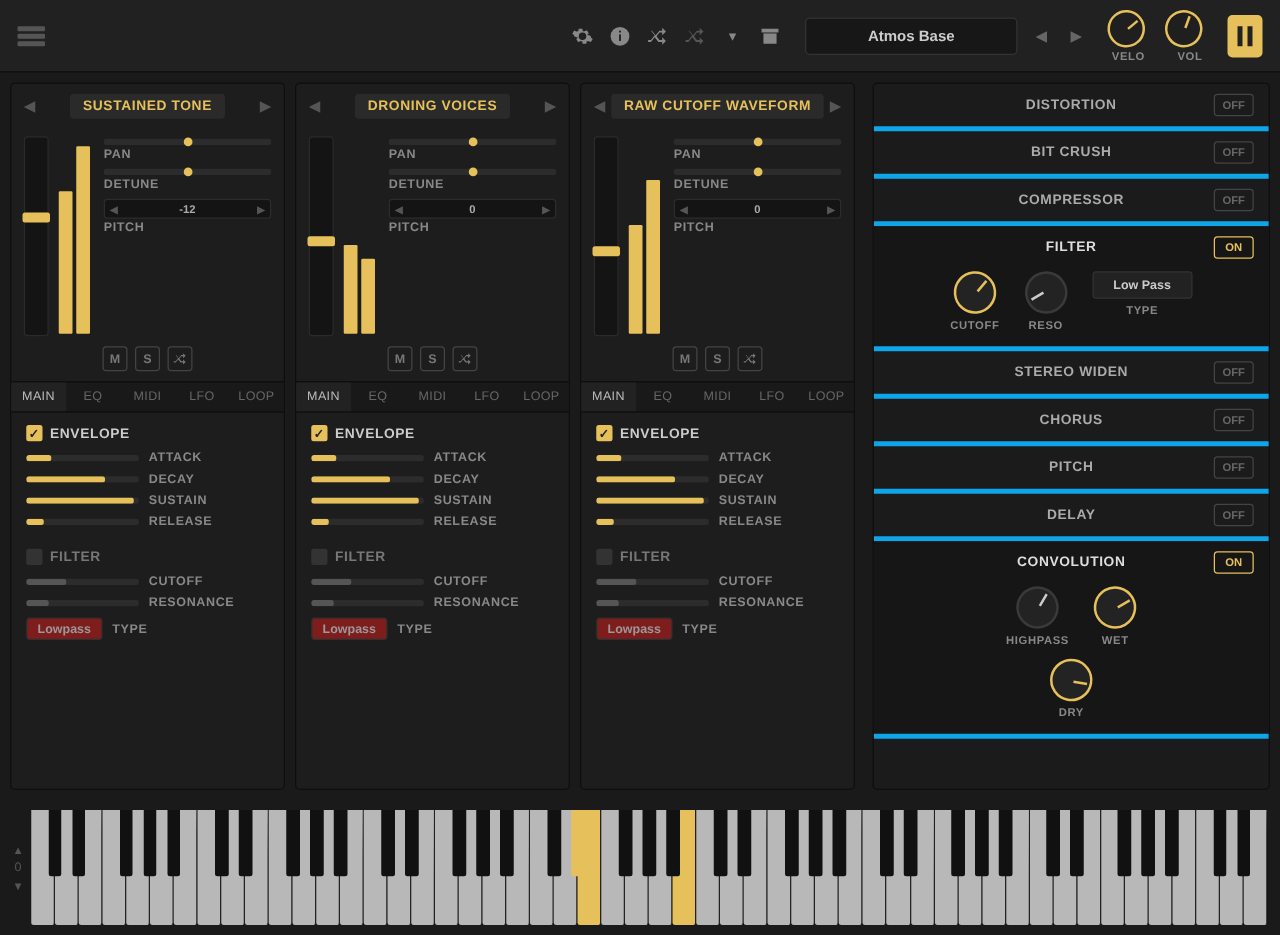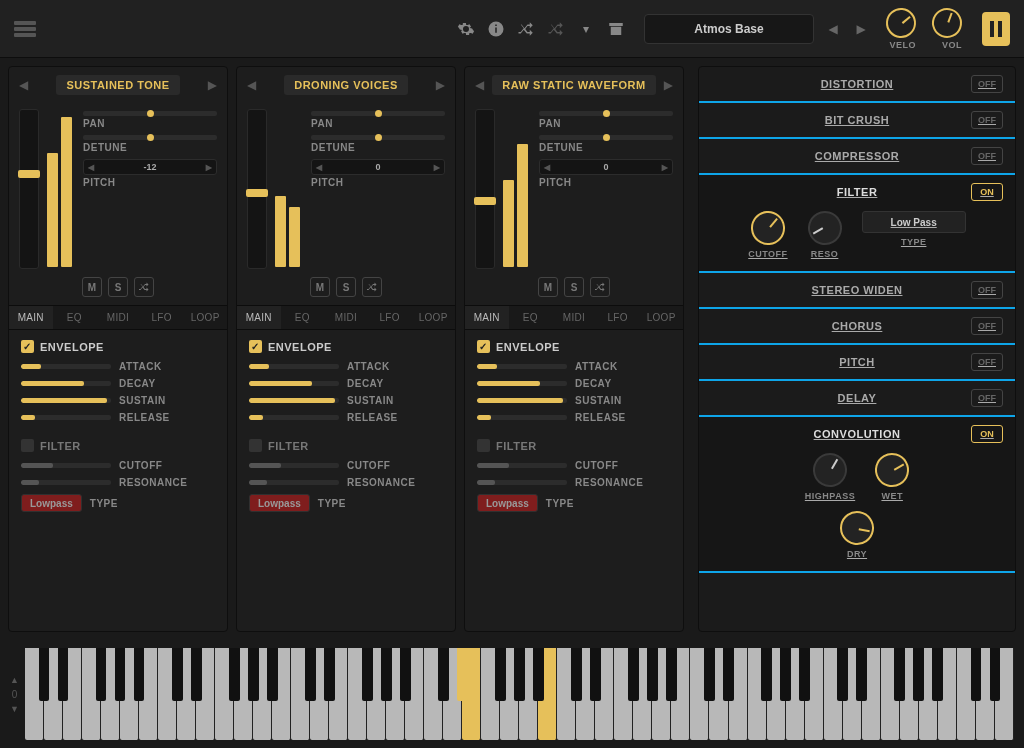--- a/index.html
+++ b/index.html
@@ -57,33 +57,33 @@
   .chk.off { background: #333; color: transparent;}
   .srow { display: flex; align-items: center; gap: 8px; margin-bottom: 6px;}
   .strack { width: 90px; height: 5px; background: #2c2c2c; border-radius: 2px; position: relative; overflow: hidden;}
   .sfill { position: absolute; height: 100%; background: #e6c05a; border-radius: 2px; }
   .sfill.gray { background: #555; }
   .slabel { font-size: 10px; font-weight: 700; color: #888; letter-spacing: .5px;}
   .type-box { height: 18px; background: #7f1d1d; border: 1px solid #303030; border-radius: 3px; display: inline-flex; align-items: center; padding: 0 8px; font-size: 10px; font-weight: 700; color: #999;}
 
   
   .fx-pane { width: 318px; background: #1b1b1b; border: 1px solid #0e0e0e; border-radius: 4px; display: flex; flex-direction: column; overflow: hidden;}
-  .fx-row { display: flex; align-items: center; justify-content: space-between; padding: 8px 12px; border-bottom: 2px solid #0ea5e9; text-decoration: underline; }
+  .fx-row { display: flex; align-items: center; justify-content: space-between; padding: 8px 12px; border-bottom: 4px solid #0ea5e9; }
   .fx-name { font-size: 11px; font-weight: 800; color: #aaa; letter-spacing: .5px; flex:1; text-align:center;}
   .fx-toggle { width: 32px; height: 18px; border: 1px solid #444; border-radius: 3px; display: flex; align-items: center; justify-content: center; font-size: 9px; font-weight: 800; color: #666;}
   .fx-toggle.on { border-color: #e6c05a; color: #e6c05a;}
   .fx-row.expanded { flex-direction: column; gap: 10px; padding-bottom: 12px; background: #161616;}
   .fx-head-inner { display: flex; width: 100%; align-items: center; justify-content: space-between;}
   .fx-knobs { display: flex; gap: 20px; justify-content: center; width: 100%; flex-wrap: wrap;}
   .fx-knob-wrap { display: flex; flex-direction: column; align-items: center; gap: 4px;}
   .fx-knob { width: 34px; height: 34px; border: 2px solid #3a3a3a; border-radius: 50%; position: relative; background: #232323;}
   .fx-knob::after { content: ""; position: absolute; width: 2px; height: 11px; background: #ccc; top: 2px; left: 50%; transform-origin: 50% 15px; }
   .fx-knob.gold { border-color: #e6c05a; }
   .fx-knob.gold::after { background: #e6c05a; }
-  .fx-type-box { height: 22px; background: #222; border: 1px solid #333; border-radius: 3px; display: flex; align-items: center; padding: 0 28px; font-size: 10px; font-weight: 700; color: #ccc;}
+  .fx-type-box { height: 22px; background: #222; border: 1px solid #333; border-radius: 3px; display: flex; align-items: center; padding: 0 16px; font-size: 10px; font-weight: 700; color: #ccc;}
 
   
   .kb-area { height: 108px; background: #1a1a1a; display: flex; align-items: center; padding: 6px 10px; gap: 6px;}
   .kb-oct { display: flex; flex-direction: column; align-items: center; gap: 4px; color: #555; font-size: 10px;}
   .kb-oct .oct-ar { font-size: 9px; cursor: pointer;}
   .keyboard { flex: 1; height: 92px; position: relative; background: #0e0e0e; border-radius: 3px;}
   .white-keys { position: absolute; inset: 0; display: flex; }
   .wkey { flex: 1; background: #b8b8b8; border-right: 1px solid #222; border-radius: 0 0 2px 2px;}
   .wkey.pressed { background: #e6c05a; }
   .black-keys { position: absolute; top: 0; left: 0; right: 0; height: 58%; pointer-events: none;}
@@ -358,21 +358,21 @@
             </div>
       <div class="srow">
               <div class="type-box">Lowpass</div>
               <div class="slabel">TYPE</div>
             </div>
     </div>
   </div>
         <div class="layer">
     <div class="layer-head">
       <span class="arrow">◀</span>
-      <span class="layer-name active">RAW STATIC WAVEFORM</span>
+      <span class="layer-name active">RAW CUTOFF WAVEFORM</span>
       <span class="arrow">▶</span>
     </div>
     <div class="layer-top">
       <div class="vslider">
               <div class="thumb" style="top:55%"></div>
             </div>
       <div class="meters">
         <div class="meter" style="height:55%"></div>
         <div class="meter" style="height:78%"></div>
       </div>

